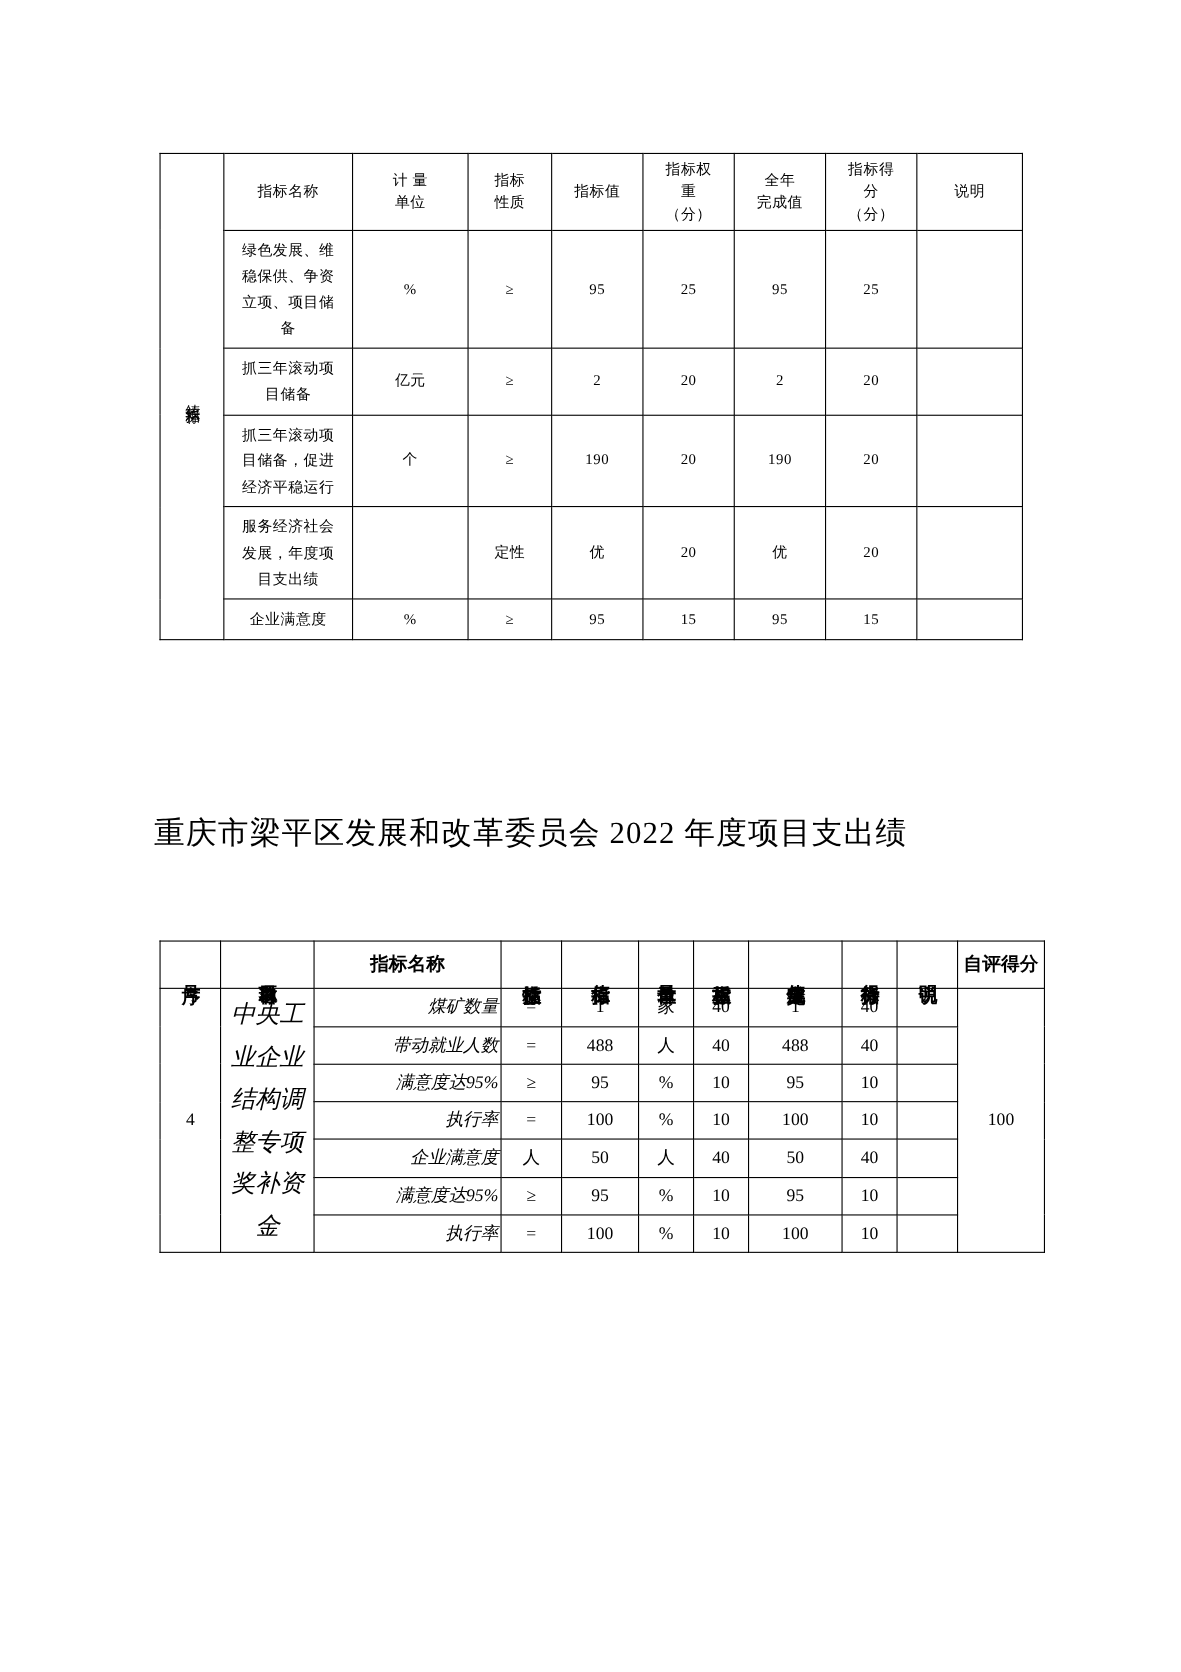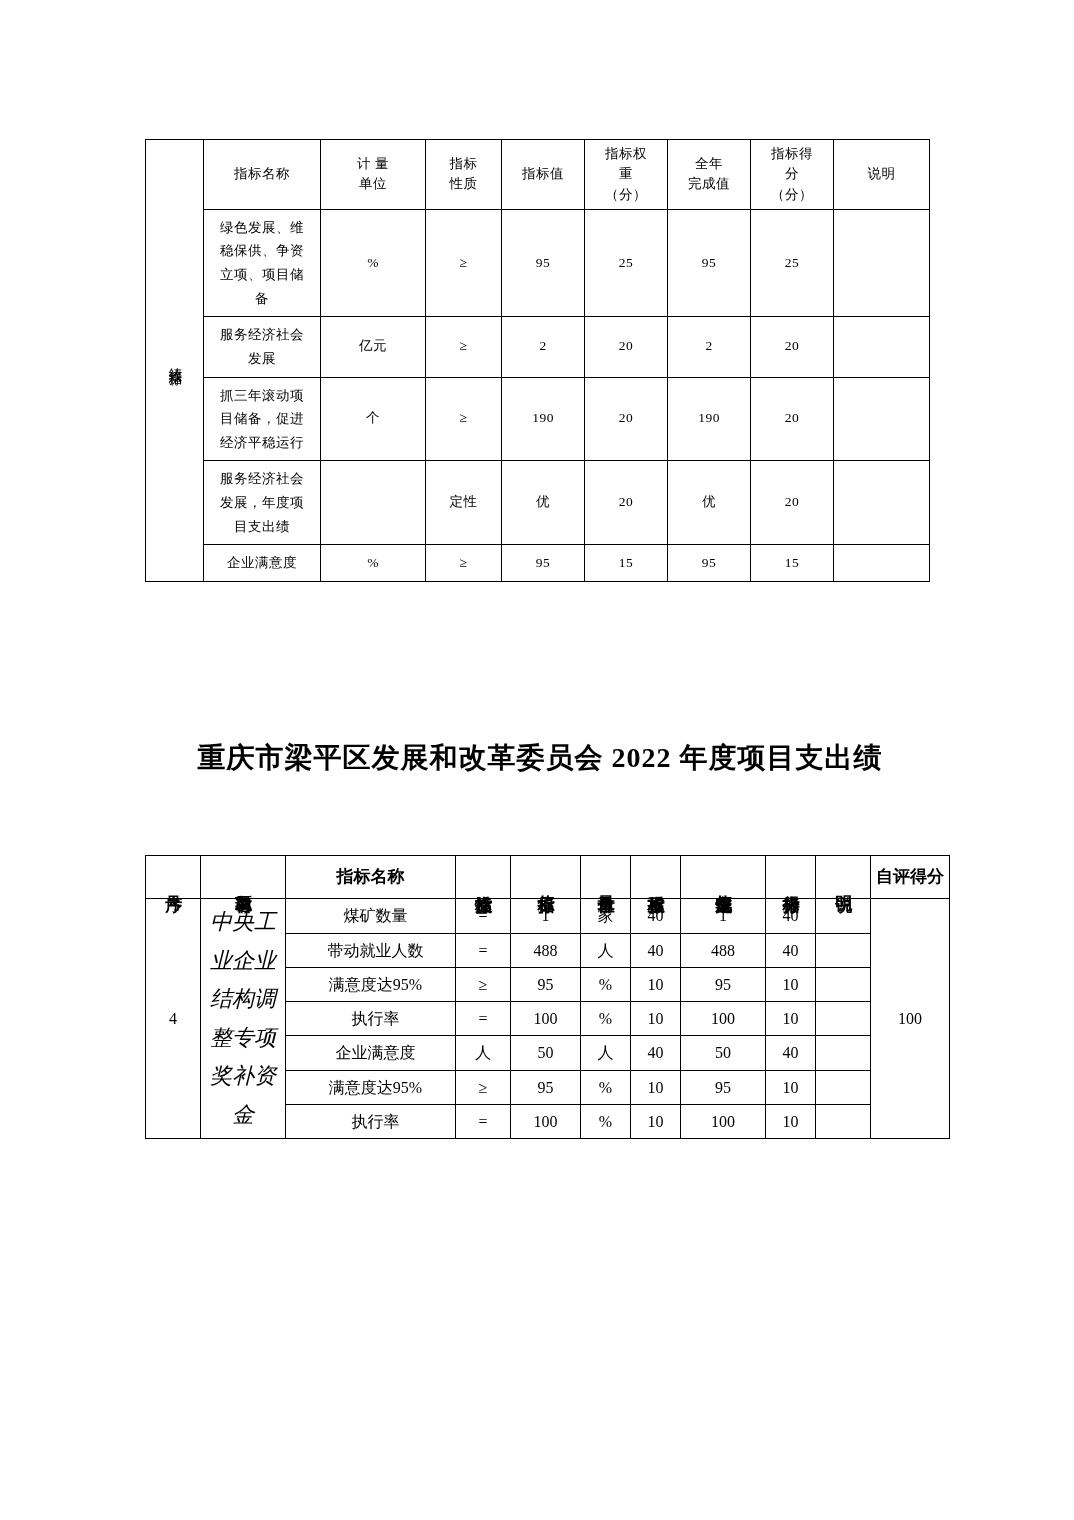--- a/index.html
+++ b/index.html
@@ -68,23 +68,22 @@
     line-height: 1.75;
     text-align: center;
   }
 
   
   .doc-title {
     position: absolute;
     left: 140px;
     top: 735px;
     width: 800px;
-    text-align: center;
     font-family: "Liberation Serif", "DejaVu Serif", serif;
-    font-weight: bold;
+    font-weight: normal;
     font-size: 28px;
     line-height: 1.62;
     letter-spacing: 1px;
   }
 
   
   .t2-wrap {
     position: absolute;
     left: 145px;
     top: 855px;
@@ -109,22 +108,23 @@
     font-size: 17px;
     line-height: 1.9;
   }
   .t2 td.projname {
     font-size: 22px;
     line-height: 1.75;
     padding: 4px 8px;
     font-style: italic;
   }
   .t2 td.left {
-    text-align: center;
+    text-align: right;
     padding-left: 12px;
+    font-style: italic;
   }
   .nowrapcell { white-space: nowrap; }
 </style>
 </head>
 <body>
 
 <div class="page">
 
   <div class="t1-wrap">
     <table class="doc t1">
@@ -176,21 +176,21 @@
         <td>%</td>
         <td>≥</td>
         <td>95</td>
         <td>25</td>
         <td>95</td>
         <td>25</td>
         <td></td>
       </tr>
 
       <tr>
-        <td class="namecell">服务经济社会发展</td>
+        <td class="namecell">抓三年滚动项目储备</td>
         <td>亿元</td>
         <td>≥</td>
         <td>2</td>
         <td>20</td>
         <td>2</td>
         <td>20</td>
         <td></td>
       </tr>
 
       <tr>

